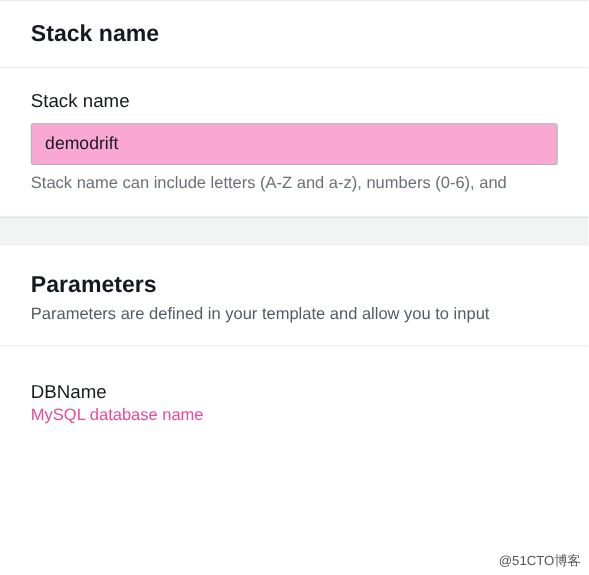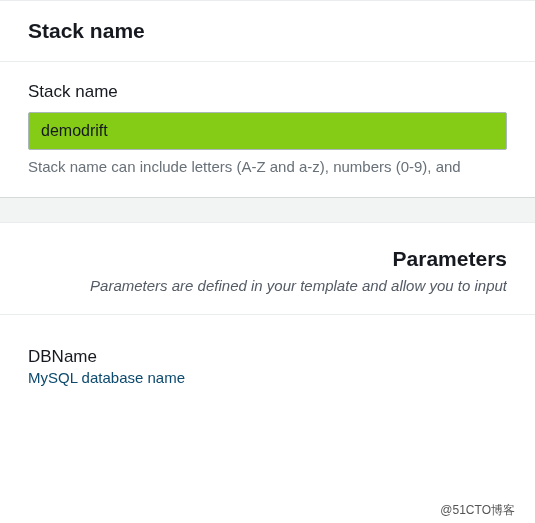--- a/index.html
+++ b/index.html
@@ -31,70 +31,69 @@
     margin-bottom: 10px;
   }
   .text-input {
     width: 100%;
     height: 38px;
     padding: 4px 12px;
     font-size: 16px;
     color: #16191f;
     border: 1px solid #aab7b8;
     border-radius: 2px;
-    background: #84cc16;
+    background: #f9a8d4;
     outline: none;
   }
   .hint {
     font-size: 15px;
     color: #687078;
     margin-top: 8px;
     white-space: nowrap;
     overflow: hidden;
   }
   .gap {
     height: 26px;
     background: #f2f3f3;
     border-top: 1px solid #d5dbdb;
     border-bottom: 1px solid #eaeded;
   }
-  .param-header { padding: 24px 28px 20px 28px; border-bottom: 1px solid #eaeded; text-align: right; }
+  .param-header { padding: 24px 28px 20px 28px; border-bottom: 1px solid #eaeded; }
   .param-header .h-main { margin-bottom: 6px; }
   .sub-desc {
     font-size: 15px;
     color: #545b64;
     white-space: nowrap;
     overflow: hidden;
-    font-style: italic;
   }
   .sub-label {
     font-size: 15px;
-    color: #0c4a6e;
+    color: #ec4899;
     margin-bottom: 24px;
   }
   .watermark {
     position: absolute;
-    right: 20px;
+    right: 7px;
     bottom: 4px;
     font-size: 12px;
     color: #555;
     text-shadow: 0 0 2px #fff;
   }
 </style>
 </head>
 <body>
 
 <div class="section-header top">
   <div class="h-main">Stack name</div>
 </div>
 
 <div class="section-body">
   <div class="field-label">Stack name</div>
   <input type="text" class="text-input" value="demodrift" style="">
-  <div class="hint">Stack name can include letters (A-Z and a-z), numbers (0-9), and</div>
+  <div class="hint">Stack name can include letters (A-Z and a-z), numbers (0-6), and</div>
 </div>
 
 <div class="gap"></div>
 
 <div class="param-header">
   <div class="h-main">Parameters</div>
   <div class="sub-desc">Parameters are defined in your template and allow you to input</div>
 </div>
 
 <div class="section-body">

